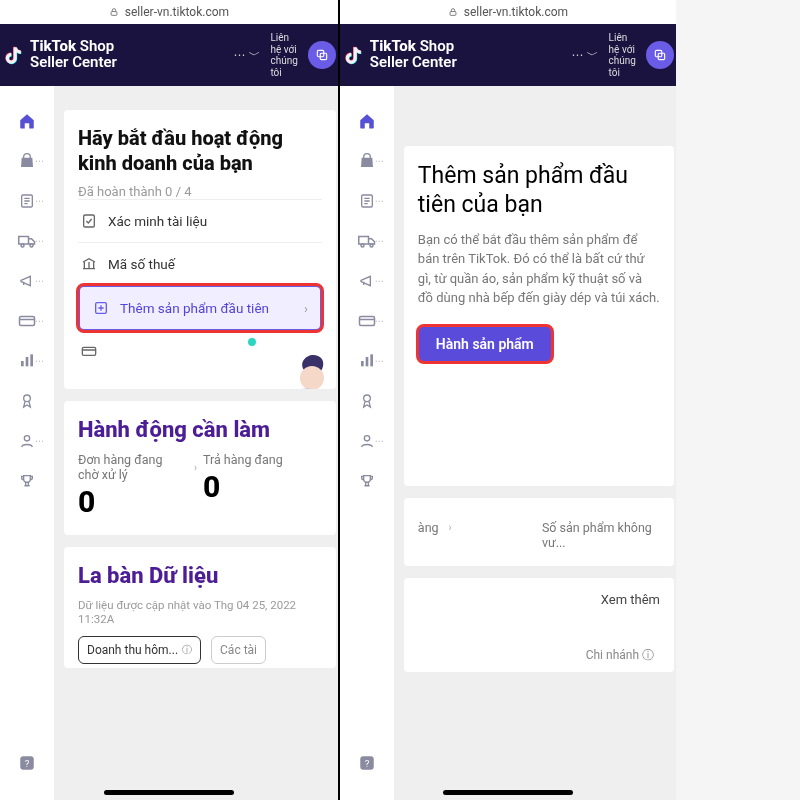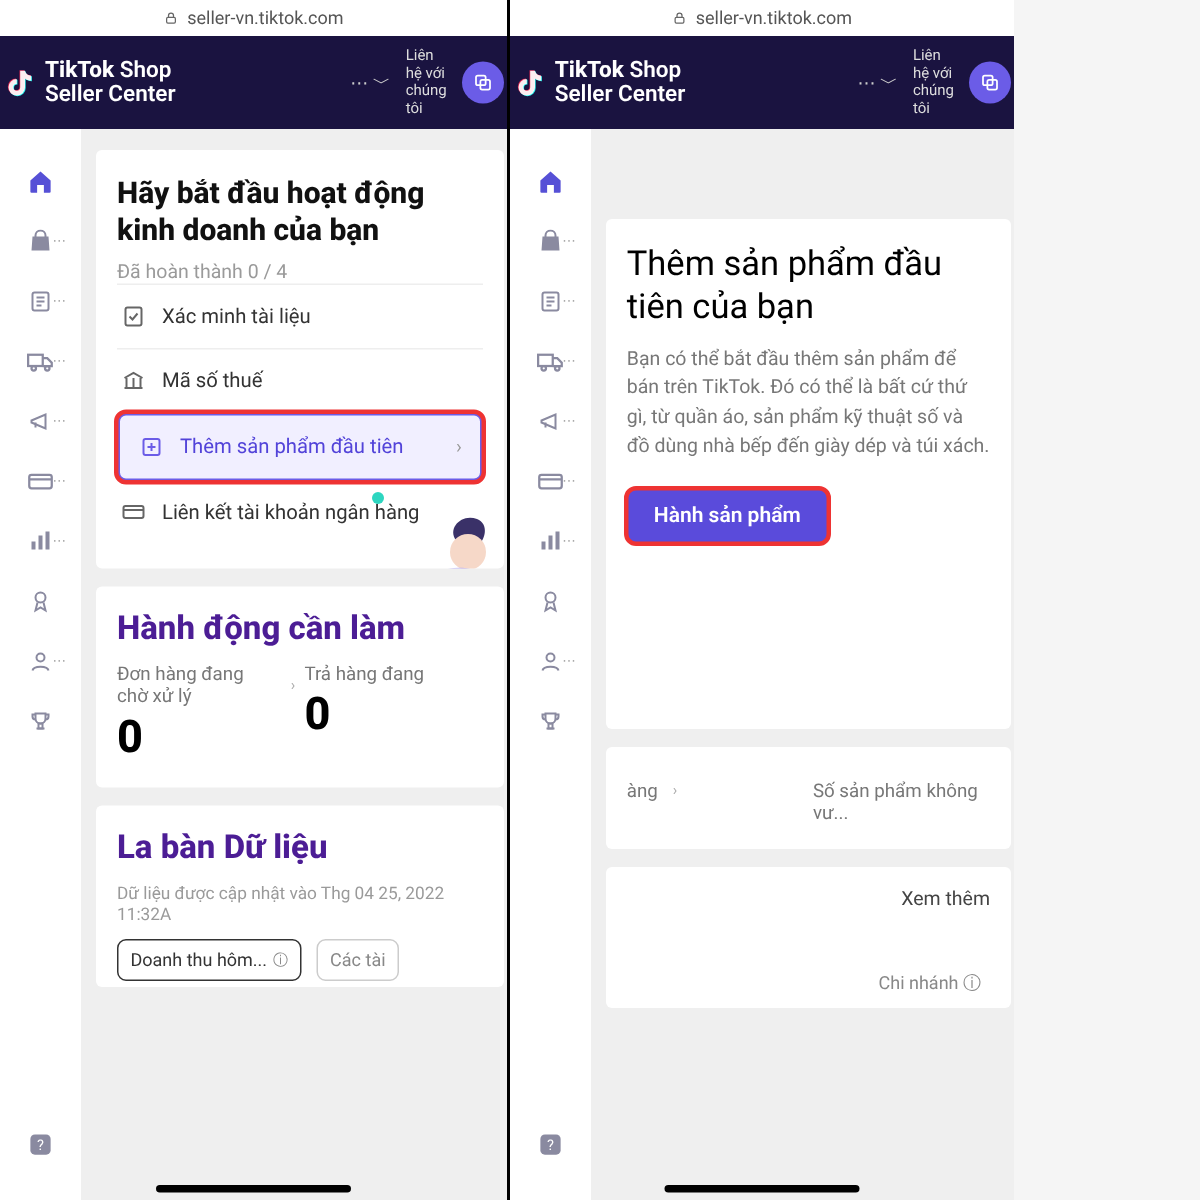--- a/index.html
+++ b/index.html
@@ -28,21 +28,21 @@
   .contact { font-size: 10px; line-height: 1.15; color: #ddd; text-align: left; }
   .copy-bubble { width: 28px; height: 28px; border-radius: 50%; background: #6b5ce7; display:flex; align-items:center; justify-content:center; }
 
   .body { display: flex; flex: 1; background: #efefef; overflow: hidden; }
   .sidebar { width: 54px; background: #fff; display: flex; flex-direction: column; align-items: center; padding-top: 20px; gap: 10px; }
   .side-item { width: 36px; height: 30px; display:flex; align-items:center; justify-content:center; position:relative; color:#8a8aa0; }
   .side-item .dots { position:absolute; right:2px; top:50%; transform:translateY(-50%); font-size:9px; color:#aaa; letter-spacing:-1px; }
   .side-item.active { color:#5650d6; }
   .side-spacer { flex:1; }
 
-  .content { flex:1; padding: 14px 2px 0 10px; overflow: hidden; }
+  .content { flex:1; padding: 24px 2px 0 10px; overflow: hidden; }
 
   .card { background:#fff; border-radius:4px; padding:16px 14px; margin-bottom:12px; }
 
   .h1 { font-size: 20px; font-weight: 800; line-height:1.25; color:#111; }
   .sub { color:#9a9a9a; font-size:13px; margin-top:8px; }
 
   .task-row { display:flex; align-items:center; gap:10px; padding:12px 2px; border-top:1px solid #eee; font-size:13.5px; color:#333; cursor:pointer; }
   .task-row:first-of-type { border-top:1px solid #eee; margin-top:14px; }
   .task-ic { width:18px; height:18px; color:#666; flex-shrink:0; display:flex; align-items:center; justify-content:center; }
   .task-row.hl { border:2px solid #6b5ce7; border-radius:6px; background:#f1efff; color:#5243d9; padding:12px 12px; }
@@ -234,21 +234,20 @@
             <span>Thêm sản phẩm đầu tiên</span>
             <span class="chev-right">›</span>
           </div>
           <div class="task-row" style="border-top:none">
             <span class="task-ic">
                 <svg width="16" height="14" viewBox="0 0 24 18" fill="none" stroke="currentColor" stroke-width="2">
                   <rect x="2" y="2" width="20" height="12" rx="2"></rect>
                   <path d="M2 6h20"></path>
                 </svg>
               </span>
-            <span>Liên kết tài khoản ngân hàng</span>
           </div>
         </div>
 
         <div class="card">
           <div class="h2">Hành động cần làm</div>
           <div class="stat-row">
             <div class="stat">
               <div class="stat-label">
                   <span>Đơn hàng đang chờ xử lý</span>
                   <span class="sm-chev">›</span>

